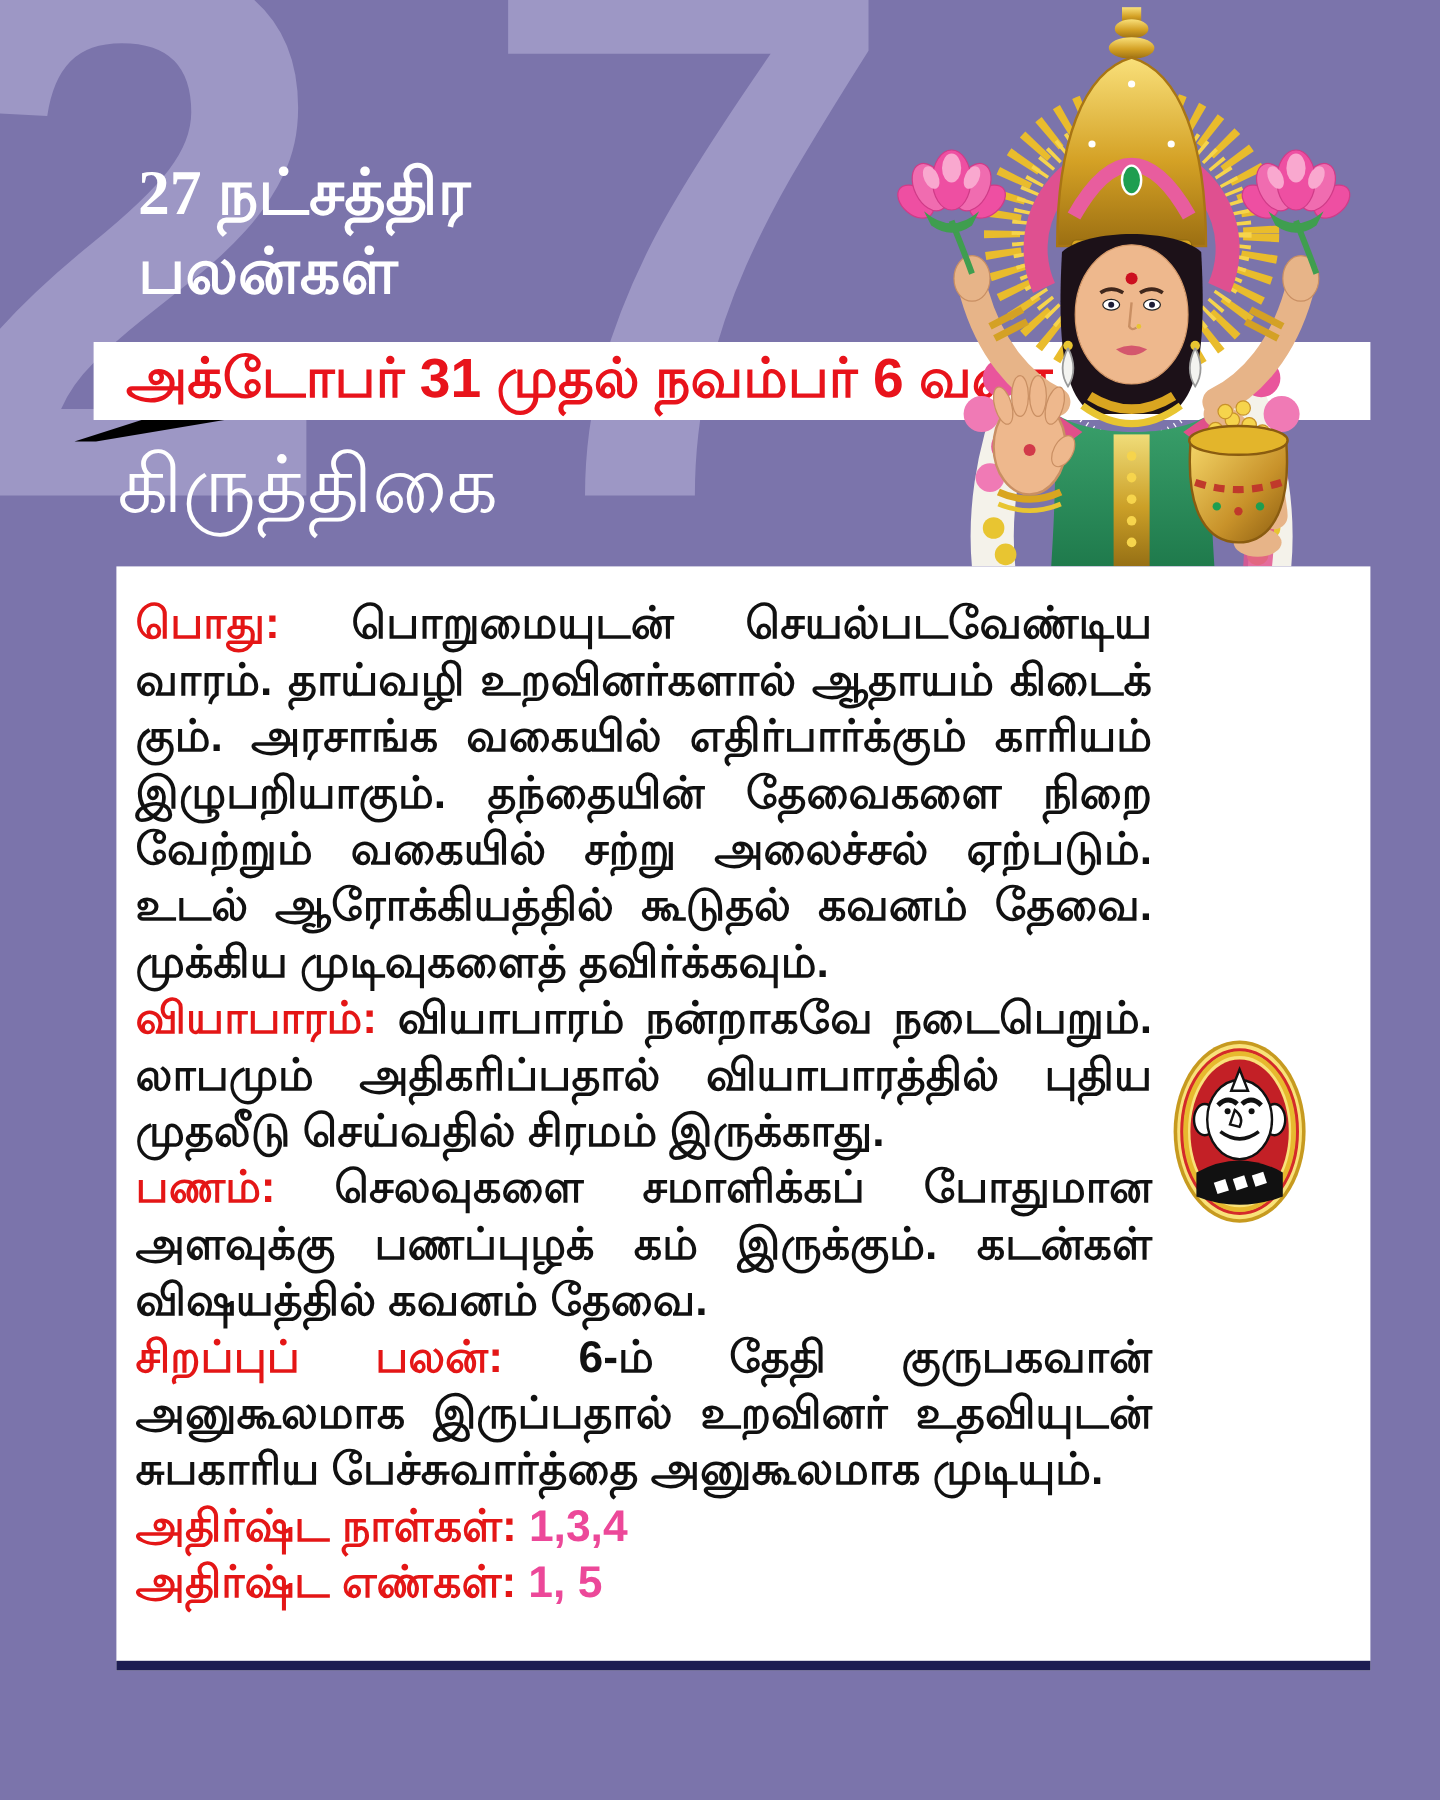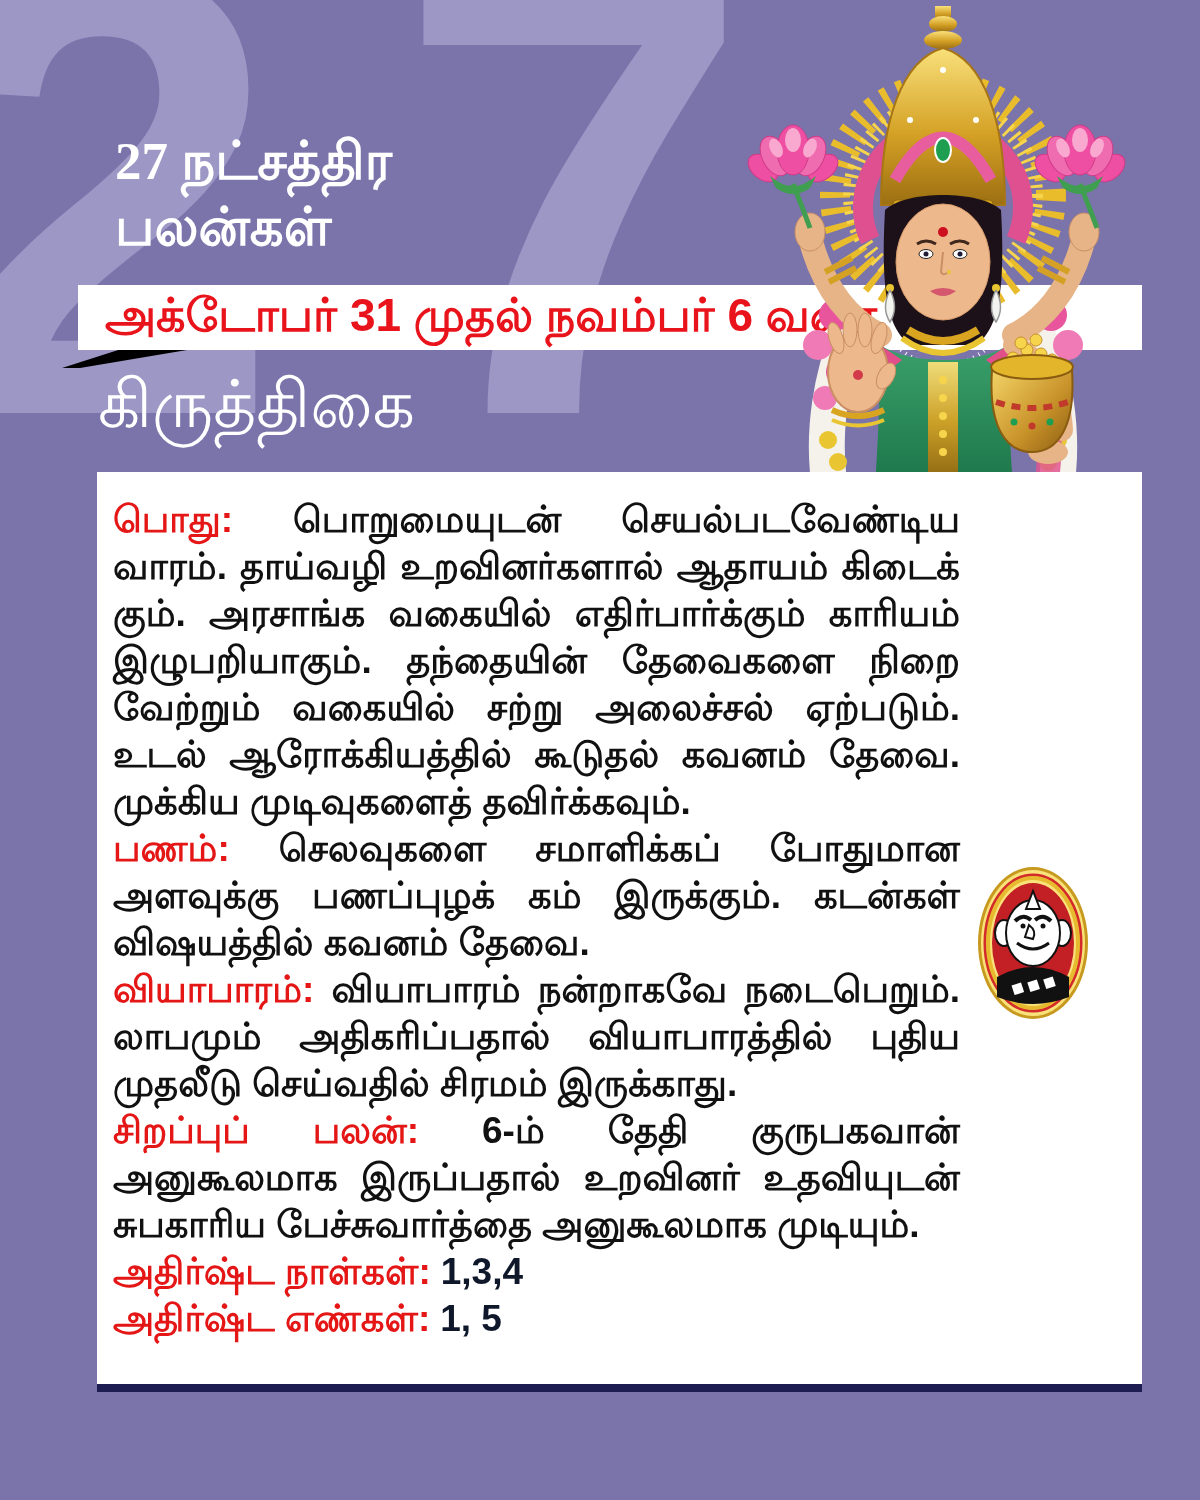--- a/index.html
+++ b/index.html
@@ -39,21 +39,21 @@
     background:#ffffff; z-index:5; border-bottom:8px solid #1d1d52; box-sizing:border-box;
   }
   .card-text{
     position:absolute; left:0; top:0; width:100%; height:100%;
     padding:24px 182px 0 16px; box-sizing:border-box; overflow:hidden;
   }
   .para{ margin:0; font-size:37px; line-height:47px; font-weight:700; color:#111111; text-align:justify; }
   .para .label{ color:#e41616; }
   .info-line{ font-size:37px; line-height:47px; font-weight:700; }
   .info-line .label{ color:#e41616;margin-top:26px; }
-  .info-line .value{ color:#0f172a; padding-left:10px; }
+  .info-line .value{ color:#ec4899; padding-left:10px; }
   .mascot{ position:absolute; left:880px; top:393px; }
   
   .footer{ position:absolute; left:0; top:1400px; width:1200px; height:100px; z-index:6; }
 </style>
 </head>
 <body>
 
 <div class="canvas">
 
   <div class="watermark">27</div>
@@ -204,22 +204,22 @@
       <ellipse cx="156" cy="376" rx="8" ry="14" fill="#eeb88d" stroke="#c98f63" transform="rotate(28 156 376)"></ellipse>
       <circle cx="128" cy="375" r="5" fill="#d23a4a"></circle>
       <path d="M102,410 Q128,422 154,410" stroke="#d9a520" stroke-width="6" fill="none"></path>
       <path d="M102,420 Q128,431 154,420" stroke="#e8c531" stroke-width="4" fill="none"></path>
     </svg>
   </div>
 
   <div class="card">
     <div class="card-text">
       <p class="para"><span class="label">பொது:</span> <span>பொறுமையுடன் செயல்படவேண்டிய வாரம். தாய்வழி உறவினர்களால் ஆதாயம் கிடைக் கும். அரசாங்க வகையில் எதிர்பார்க்கும் காரியம் இழுபறியாகும். தந்தையின் தேவைகளை நிறை வேற்றும் வகையில் சற்று அலைச்சல் ஏற்படும். உடல் ஆரோக்கியத்தில் கூடுதல் கவனம் தேவை. முக்கிய முடிவுகளைத் தவிர்க்கவும்.</span></p>
+      <p class="para"><span class="label">வியாபாரம்:</span> <span>வியாபாரம் நன்றாகவே நடைபெறும். லாபமும் அதிகரிப்பதால் வியாபாரத்தில் புதிய முதலீடு செய்வதில் சிரமம் இருக்காது.</span></p>
       <p class="para"><span class="label">பணம்:</span> <span>செலவுகளை சமாளிக்கப் போதுமான அளவுக்கு பணப்புழக் கம் இருக்கும். கடன்கள் விஷயத்தில் கவனம் தேவை.</span></p>
-      <p class="para"><span class="label">வியாபாரம்:</span> <span>வியாபாரம் நன்றாகவே நடைபெறும். லாபமும் அதிகரிப்பதால் வியாபாரத்தில் புதிய முதலீடு செய்வதில் சிரமம் இருக்காது.</span></p>
       <p class="para"><span class="label">சிறப்புப் பலன்:</span> <span>6-ம் தேதி குருபகவான் அனுகூலமாக இருப்பதால் உறவினர் உதவியுடன் சுபகாரிய பேச்சுவார்த்தை அனுகூலமாக முடியும்.</span></p>
       <div class="info-line"><span class="label">அதிர்ஷ்ட நாள்கள்:</span><span class="value">1,3,4</span></div>
       <div class="info-line"><span class="label">அதிர்ஷ்ட எண்கள்:</span><span class="value">1, 5</span></div>
 
     </div>
 
     <svg class="mascot" width="113" height="156" viewBox="0 0 113 156">
       <ellipse cx="56" cy="78" rx="55" ry="76" fill="#c79a1f"></ellipse>
       <ellipse cx="56" cy="78" rx="52" ry="73" fill="#f9e27a"></ellipse>
       <ellipse cx="56" cy="78" rx="48" ry="68" fill="none" stroke="#d42a2a" stroke-width="3"></ellipse>

